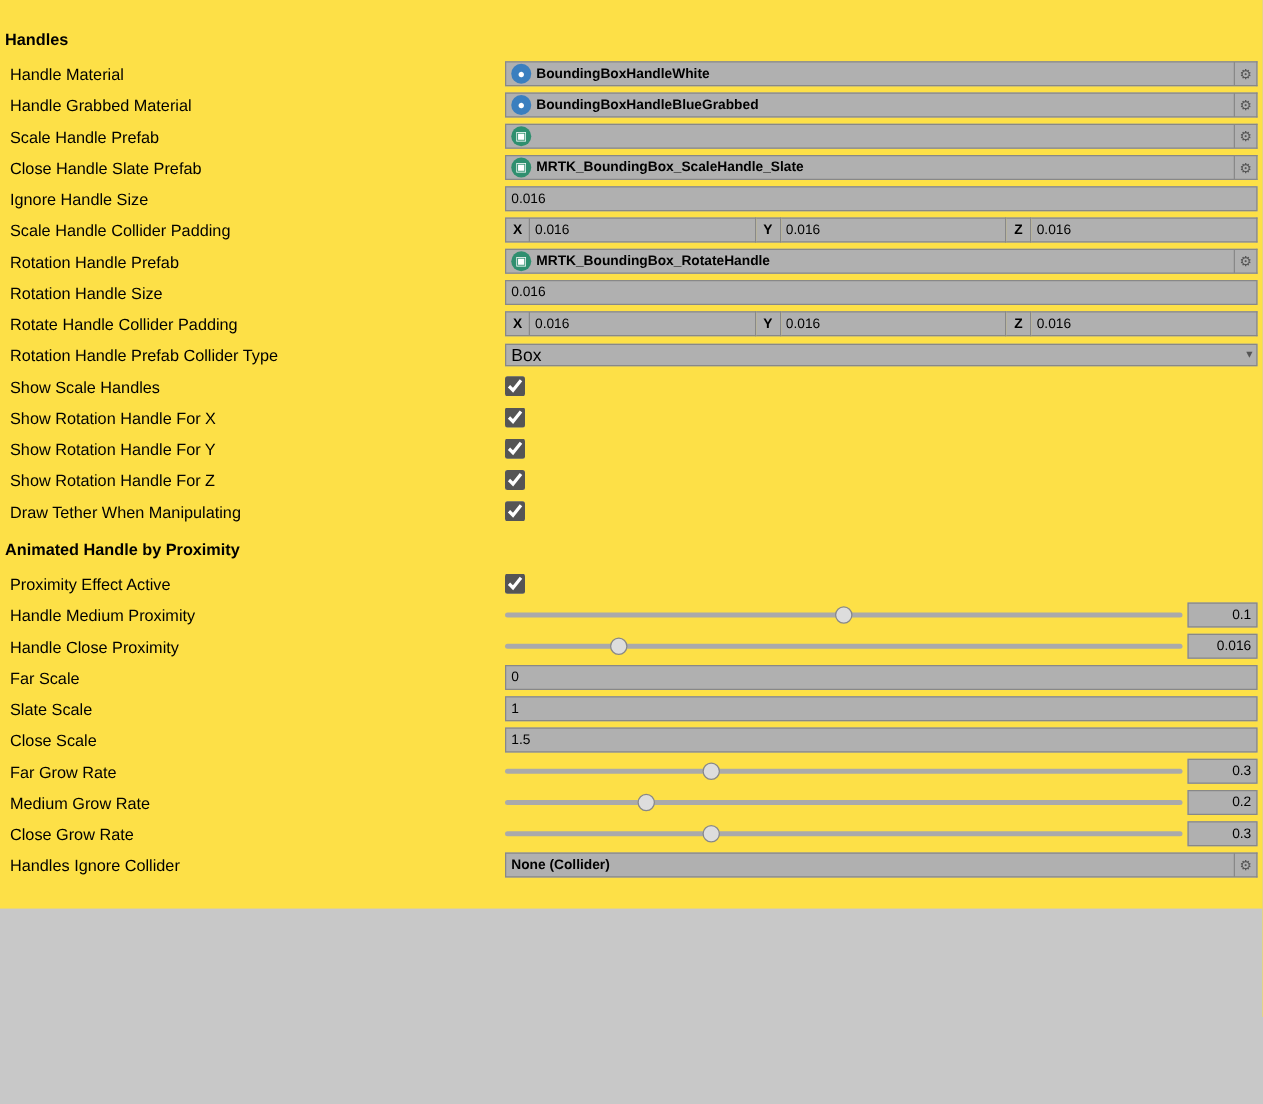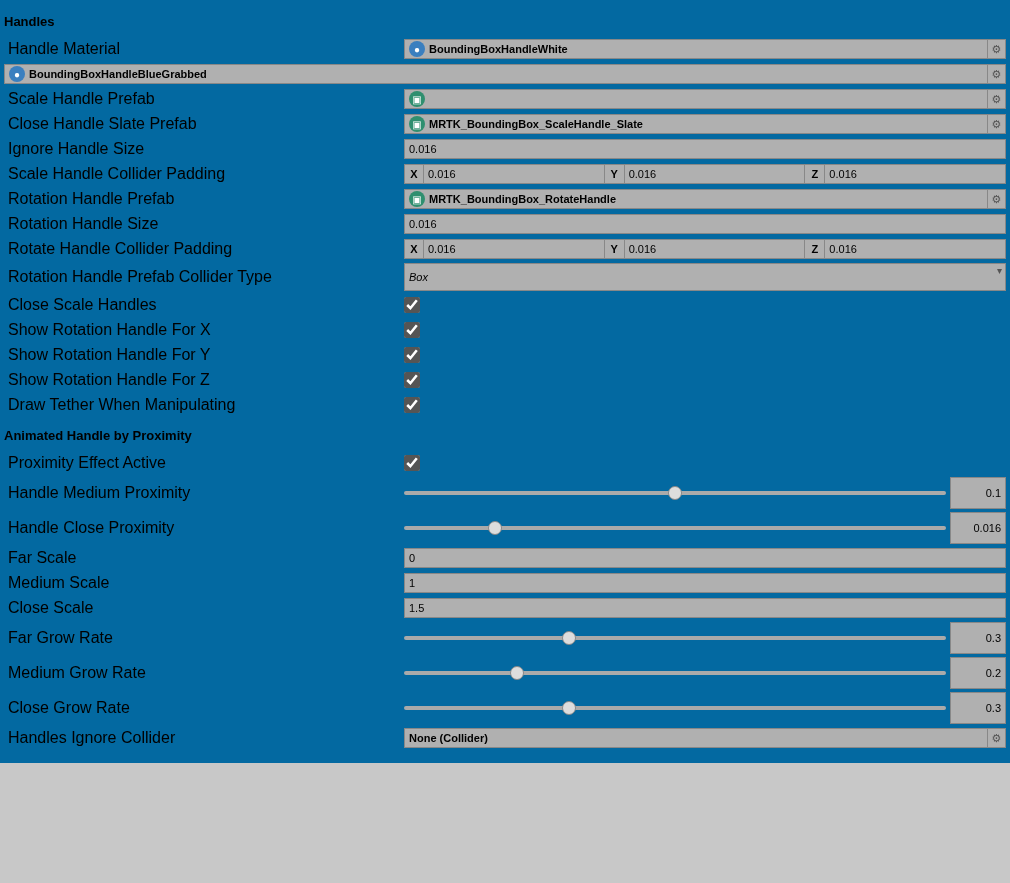--- a/index.html
+++ b/index.html
@@ -4,42 +4,42 @@
   <style>
     * { box-sizing: border-box; margin: 0; padding: 0; }
     body {
       background: #c8c8c8;
       font-family: Arial, sans-serif;
       font-size: 12px;
       color: #000;
       width: 1010px;
     }
     .container {
-      background: #0369a1;
-      padding: 12px 4px;
+      background: #fde047;
+      padding: 22px 4px;
       width: 1010px;
     }
     .section-title {
       font-weight: bold;
       font-size: 13px;
       margin-bottom: 6px;
       padding: 2px 0;
     }
     .row {
       display: flex;
       align-items: center;
       min-height: 24px;
       margin-bottom: 1px;
       padding: 1px 0;
     }
     .label {
       width: 400px;
       min-width: 400px;
       padding-left: 4px;
-      font-size: 16px;
+      font-size: 13px;
     }
     .field {
       flex: 1;
       display: flex;
       align-items: center;
     }
     .object-field {
       display: flex;
       align-items: center;
       background: #b0b0b0;
@@ -126,27 +126,26 @@
       cursor: pointer;
     }
     .dropdown-wrapper {
       flex: 1;
       position: relative;
     }
     .dropdown-wrapper select {
       width: 100%;
       background: #b0b0b0;
       border: 1px solid #888;
-      height: 28px;
+      height: 18px;
       padding: 0 4px;
-      font-size: 11px;
+      font-size: 14px;
       outline: none;
       appearance: none;
       cursor: pointer;
-      font-style: italic;
     }
     .dropdown-wrapper::after {
       content: '▾';
       position: absolute;
       right: 4px;
       top: 2px;
       font-size: 10px;
       pointer-events: none;
       color: #555;
     }
@@ -172,21 +171,21 @@
       width: 14px;
       height: 14px;
       border-radius: 50%;
       background: #ddd;
       border: 1px solid #888;
       cursor: pointer;
     }
     .slider-value {
       background: #b0b0b0;
       border: 1px solid #888;
-      height: 32px;
+      height: 20px;
       width: 56px;
       padding: 0 4px;
       font-size: 11px;
       outline: none;
       text-align: right;
     }
     .separator {
       height: 8px;
     }
   </style>
@@ -201,20 +200,21 @@
     <div class="field">
       <div class="object-field">
         <div class="icon icon-blue">●</div>
         <span class="field-text">BoundingBoxHandleWhite</span>
       </div>
       <div class="gear-btn">⚙</div>
     </div>
   </div>
 
   <div class="row">
+    <div class="label">Handle Grabbed Material</div>
     <div class="field">
       <div class="object-field">
         <div class="icon icon-blue">●</div>
         <span class="field-text">BoundingBoxHandleBlueGrabbed</span>
       </div>
       <div class="gear-btn">⚙</div>
     </div>
   </div>
 
   <div class="row">
@@ -298,21 +298,21 @@
         <select>
           <option>Box</option>
           <option>Sphere</option>
           <option>Capsule</option>
         </select>
       </div>
     </div>
   </div>
 
   <div class="row">
-    <div class="label">Close Scale Handles</div>
+    <div class="label">Show Scale Handles</div>
     <div class="field">
       <input type="checkbox" class="checkbox" checked="" style="">
     </div>
   </div>
 
   <div class="row">
     <div class="label">Show Rotation Handle For X</div>
     <div class="field">
       <input type="checkbox" class="checkbox" checked="" style="">
     </div>
@@ -371,21 +371,21 @@
   </div>
 
   <div class="row">
     <div class="label">Far Scale</div>
     <div class="field">
       <input class="text-input" type="text" value="0" style="">
     </div>
   </div>
 
   <div class="row">
-    <div class="label">Medium Scale</div>
+    <div class="label">Slate Scale</div>
     <div class="field">
       <input class="text-input" type="text" value="1" style="">
     </div>
   </div>
 
   <div class="row">
     <div class="label">Close Scale</div>
     <div class="field">
       <input class="text-input" type="text" value="1.5" style="">
     </div>

